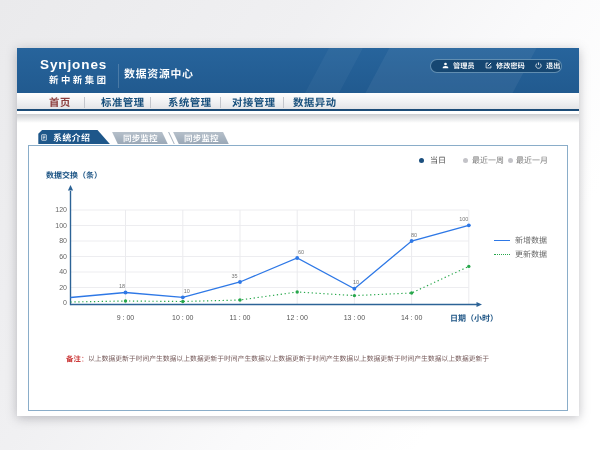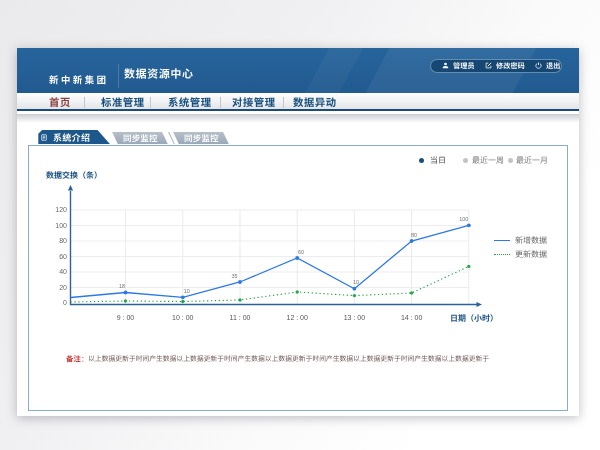--- a/index.html
+++ b/index.html
@@ -86,20 +86,21 @@
       <path id="r6700" d="M248 245H753V316H248ZM248 125H753V195H248ZM176 72V369H828V72ZM396 488V555H214V488ZM47 837 54 904 396 863V960H468V854L522 847V786L468 792V488H949V425H49V488H145V828ZM507 550V612H567L547 618C577 691 618 756 671 810C616 851 554 882 491 902C504 915 522 941 529 957C596 933 662 899 720 854C776 900 843 935 919 957C929 939 948 912 964 898C891 880 826 849 771 809C837 745 889 665 920 566L877 547L863 550ZM613 612H832C806 671 767 723 721 767C675 723 639 671 613 612ZM396 611V682H214V611ZM396 738V800L214 821V738Z"></path>
       <path id="r6708" d="M207 93V401C207 562 191 765 29 907C46 917 75 945 86 961C184 875 234 762 259 648H742V848C742 870 735 877 711 878C688 879 607 880 524 877C537 898 551 933 556 956C663 956 730 955 769 941C806 928 821 903 821 849V93ZM283 166H742V334H283ZM283 405H742V575H272C280 516 283 458 283 405Z"></path>
       <path id="r751f" d="M239 56C201 199 136 338 54 427C73 437 106 459 121 472C159 427 194 370 226 307H463V528H165V600H463V855H55V928H949V855H541V600H865V528H541V307H901V234H541V40H463V234H259C281 183 300 128 315 73Z"></path>
       <path id="r8fd1" d="M81 97C136 150 201 226 231 273L292 230C260 183 193 111 138 60ZM866 40C764 71 574 91 415 100V322C415 452 406 630 318 760C335 769 368 791 381 805C459 693 483 536 489 405H693V802H767V405H952V335H491V322V160C644 150 814 131 928 96ZM262 402H52V476H189V755C144 772 92 817 39 874L89 943C140 875 189 816 223 816C245 816 277 850 319 876C389 919 472 931 597 931C693 931 872 925 943 920C944 899 956 861 965 841C868 852 718 860 599 860C486 860 401 853 336 812C302 792 281 773 262 761Z"></path>
       <path id="r95f4" d="M91 265V960H168V265ZM106 89C152 133 204 196 227 236L289 196C265 154 211 95 164 53ZM379 585H619V720H379ZM379 389H619V522H379ZM311 326V782H690V326ZM352 96V167H836V869C836 882 832 886 819 887C806 887 765 888 723 886C733 905 743 937 747 955C808 955 851 955 878 943C904 930 913 911 913 869V96Z"></path>
       <path id="rff1a" d="M250 394C290 394 326 365 326 320C326 274 290 244 250 244C210 244 174 274 174 320C174 365 210 394 250 394ZM250 884C290 884 326 854 326 809C326 763 290 734 250 734C210 734 174 763 174 809C174 854 210 884 250 884Z"></path>
     </defs>
   </svg>
 <div class="page">
     <div class="header">
+      <div style="position:absolute;left:23px;top:7.5px;"><span class="logo">Synjones</span></div>
       <div style="position:absolute;left:32px;top:27px;"><svg class="zh" style="width:57.1px;height:9.5px;" viewBox="0 0 6010 1000" fill="#fff">
           <use href="#b65b0" x="0"></use>
           <use href="#b4e2d" x="1252"></use>
           <use href="#b65b0" x="2505"></use>
           <use href="#b96c6" x="3757"></use>
           <use href="#b56e2" x="5010"></use>
         </svg></div>
       <div class="hsep"></div>
       <div style="position:absolute;left:106.5px;top:20.5px;"><svg class="zh" style="width:69.0px;height:11px;" viewBox="0 0 6272 1000" fill="#fff">
           <use href="#b6570" x="0"></use>

